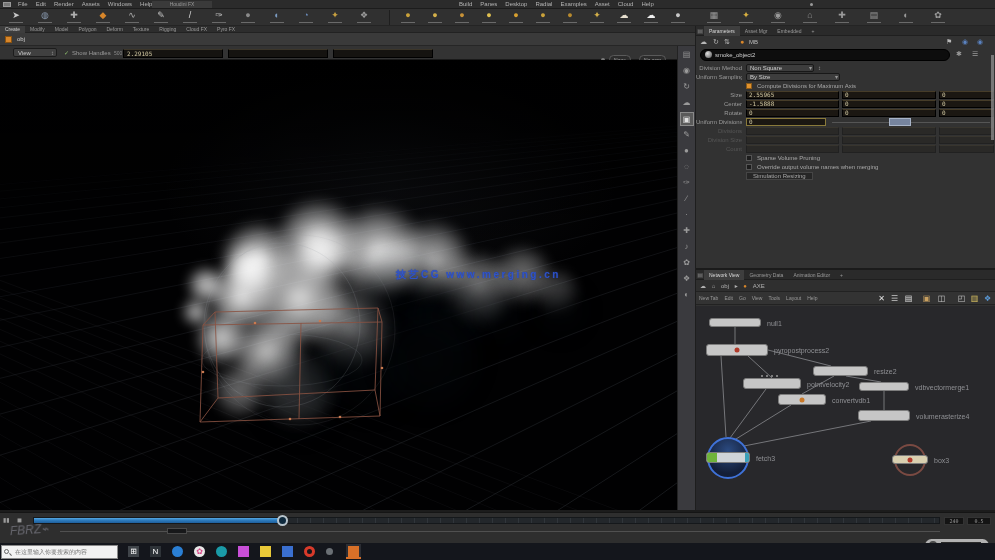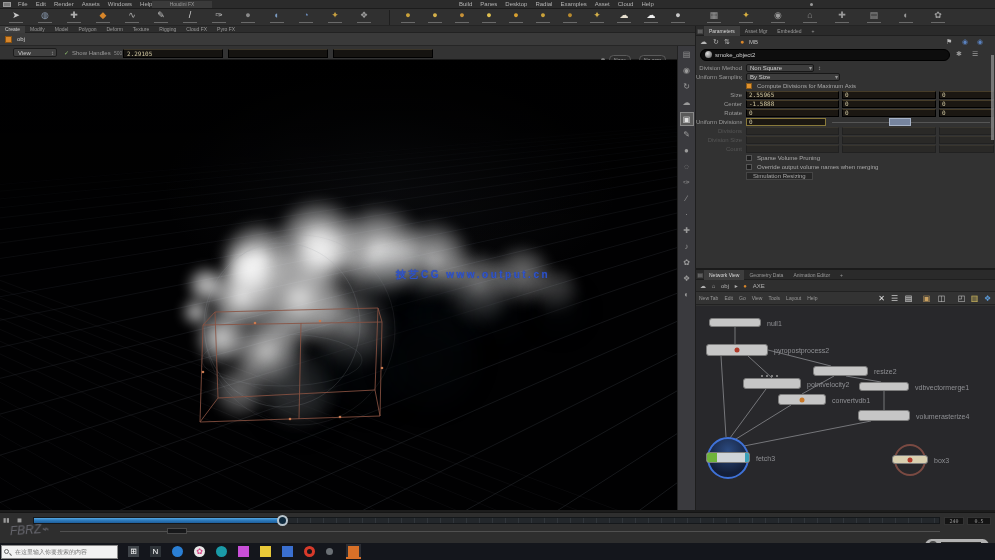--- a/index.html
+++ b/index.html
@@ -370,21 +370,21 @@
       <g fill="#c87a50">
         <circle cx="255" cy="263" r="1.3"></circle>
           <circle cx="320" cy="261" r="1.3"></circle>
         <circle cx="382" cy="308" r="1.3"></circle>
           <circle cx="290" cy="359" r="1.3"></circle>
         <circle cx="203" cy="312" r="1.3"></circle>
           <circle cx="340" cy="357" r="1.3"></circle>
       </g>
     </svg>
     <div id="vigtop"></div>
-    <div id="watermark">技艺CG  www.output.cn</div>
+    <div id="watermark">技艺CG  www.merging.cn</div>
   </div>
 
   <div id="vtb">
       <span class="vi">▤</span>
       <span class="vi">◉</span>
       <span class="vi">↻</span>
       <span class="vi">☁</span>
       <span class="vi act">▣</span>
       <span class="vi">✎</span>
       <span class="vi">●</span>

